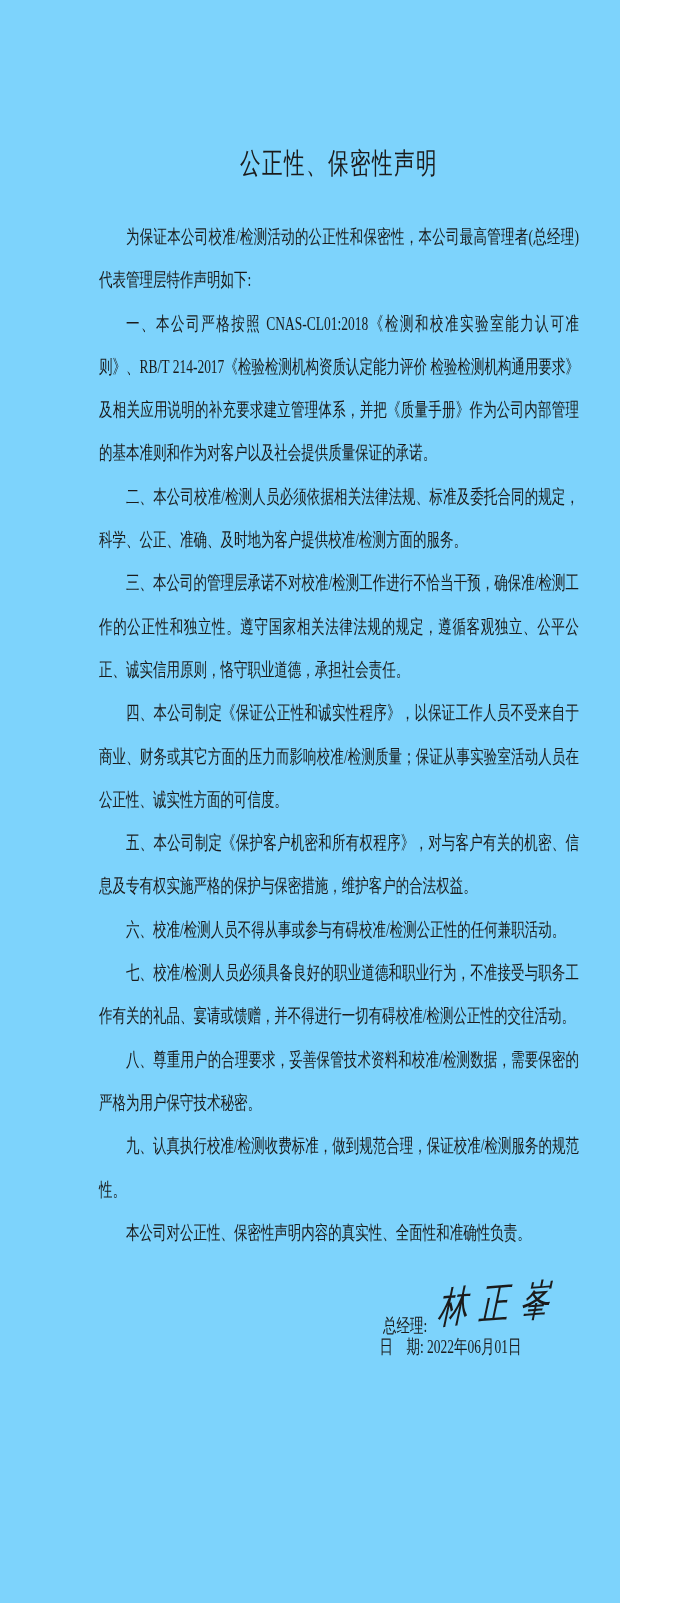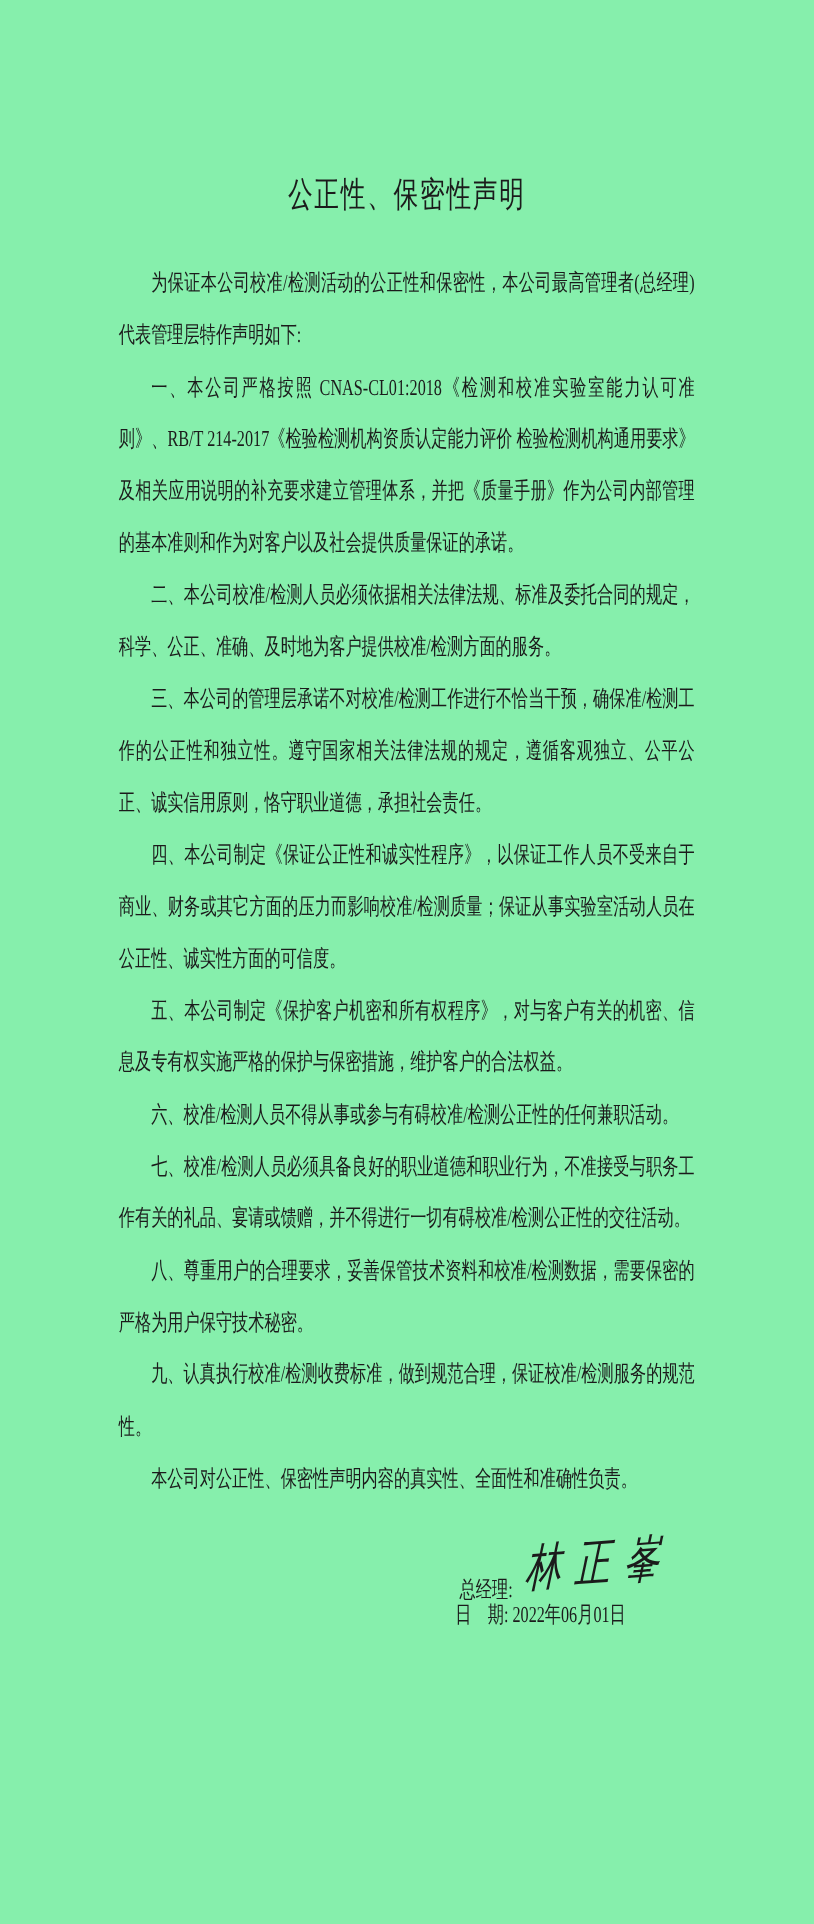--- a/index.html
+++ b/index.html
@@ -2,23 +2,23 @@
 <html><head>
 <meta charset="utf-8">
 <style>
   html, body {
     margin: 0;
     padding: 0;
     background: #ffffff;
   }
   .page {
     position: relative;
-    width: 678px;
+    width: 620px;
     height: 1603px;
-    background: #86efac;
+    background: #7dd3fc;
     overflow: hidden;
     font-family: "Liberation Serif", "DejaVu Serif", serif;
     color: #1b1b1b;
   }
   
   .content {
     position: absolute;
     left: 99px;
     top: 146px;
     width: 676px;

